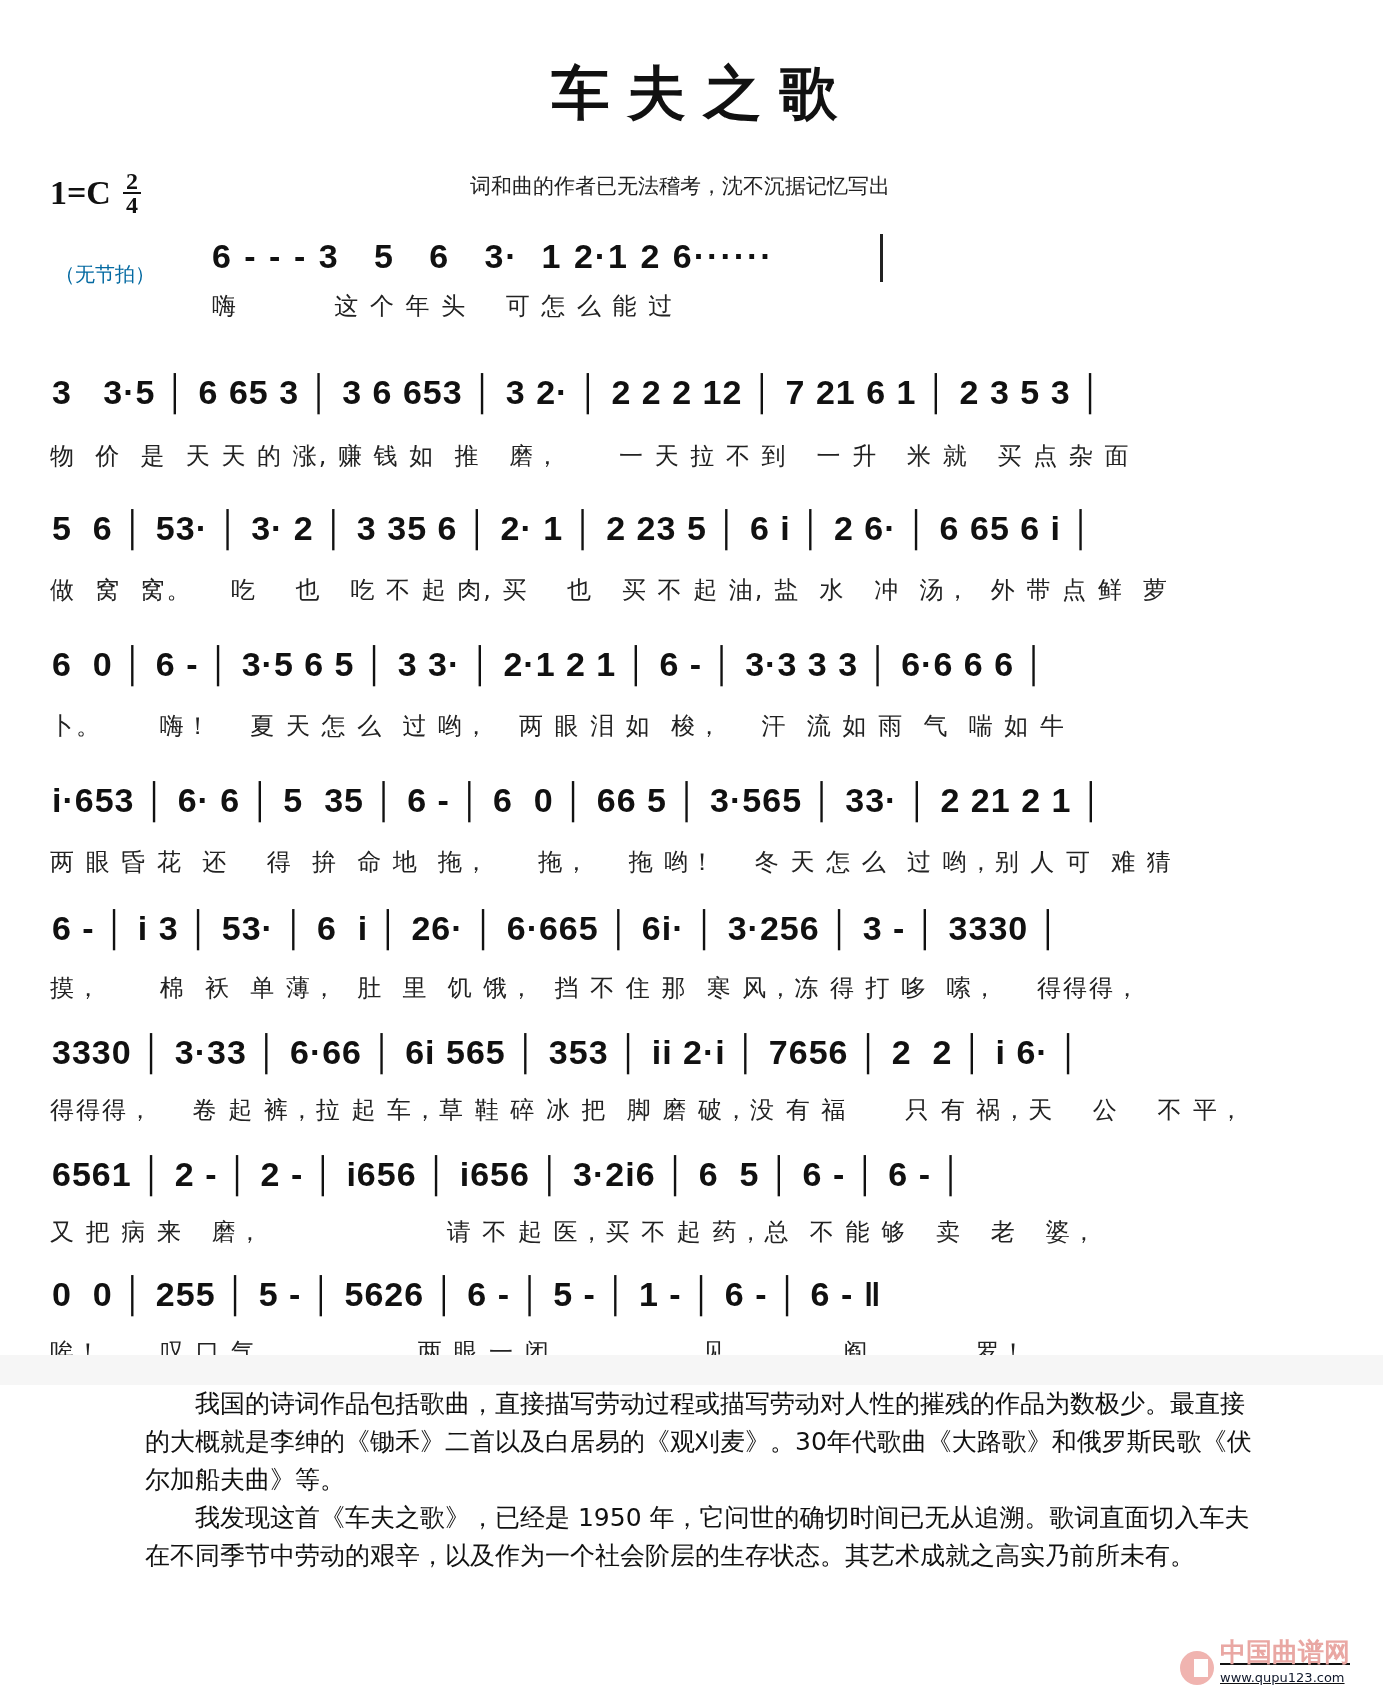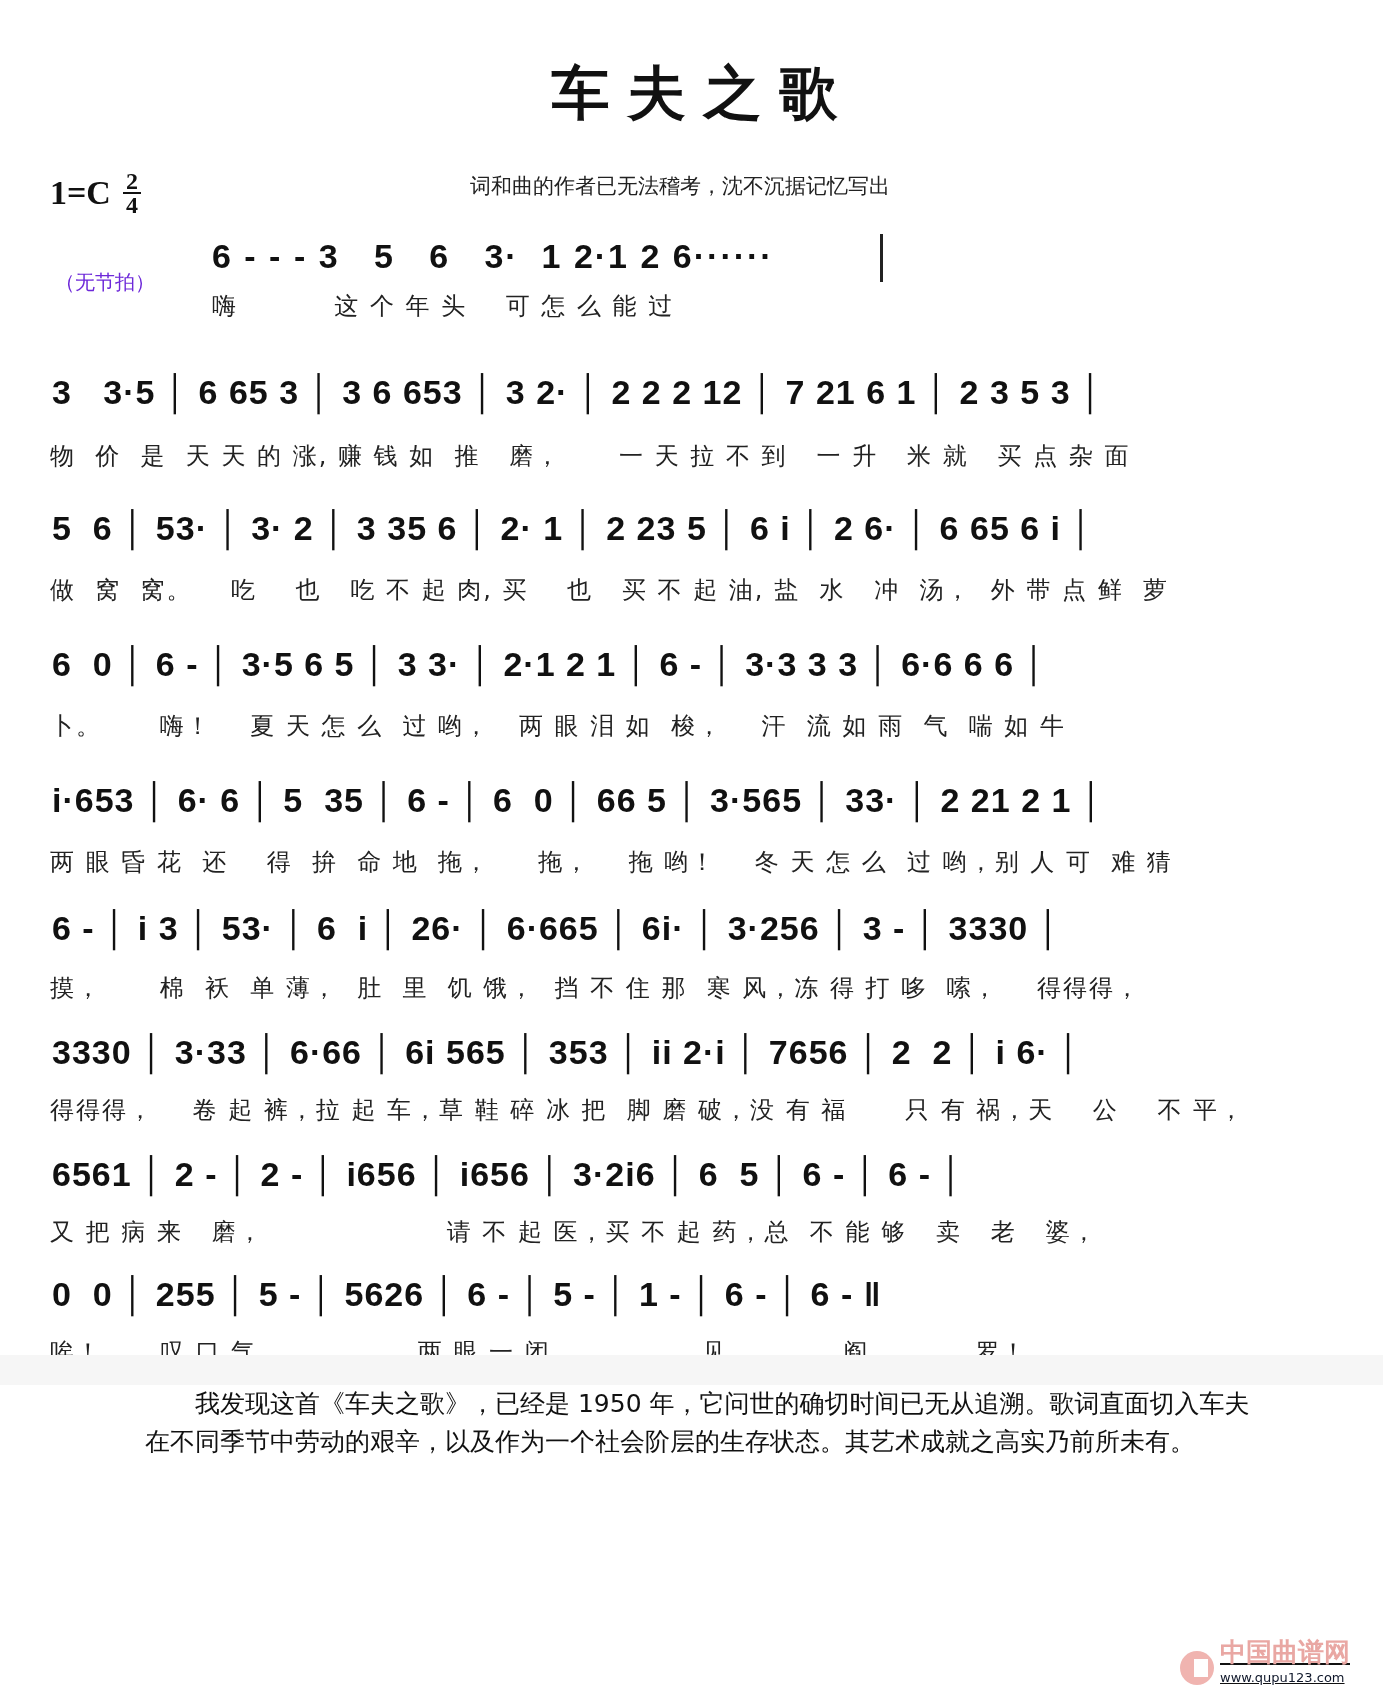--- a/index.html
+++ b/index.html
@@ -6,21 +6,21 @@
   body { width: 1383px; height: 1702px; position: relative; overflow: hidden;
          font-family: "DejaVu Sans", sans-serif; color: #111; }
   .title { position: absolute; left: 12px; width: 1383px; top: 55px; text-align: center;
            font-family: "DejaVu Serif", serif; font-size: 58px; font-weight: bold; letter-spacing: 18px; }
   .key { position: absolute; left: 50px; top: 132px; font-family: "Liberation Serif", serif;
          font-size: 34px; font-weight: bold; display: flex; align-items: center; margin-top: 38px; }
   .timesig { display: inline-flex; flex-direction: column; align-items: center; margin-left: 12px;
              font-size: 24px; line-height: 22px; }
   .timesig .bar { width: 18px; height: 2px; background: #111; }
   .credit { position: absolute; left: 470px; top: 172px; font-size: 21px; color: #222; }
-  .free-label { position: absolute; left: 55px; top: 269px; font-size: 20px; color: #6d28d9; }
+  .free-label { position: absolute; left: 55px; top: 261px; font-size: 20px; color: #0369a1; }
 
   .row { position: absolute; left: 0; width: 1383px; }
   .notes { position: absolute; left: 0; height: 48px; display: flex; align-items: center;
            font-family: "Liberation Sans", sans-serif; font-weight: bold; font-size: 34px; white-space: pre; }
   .lyrics { position: absolute; left: 0; font-size: 24px; color: #222; white-space: pre; letter-spacing: 2px; }
   .barline { position: absolute; width: 3px; height: 48px; background: #222; }
 
   .essay { position: absolute; left: 145px; top: 1385px; width: 1110px; font-size: 25px; line-height: 38px; color: #111; }
   .essay p { margin: 0; text-indent: 50px; }
   .band { position: absolute; left: 0; top: 1355px; width: 1383px; height: 30px; background: #f6f6f6; }
@@ -91,20 +91,21 @@
 </div>
 
 <div class="row" style="top:1270px;">
   <div class="notes" style="left:52px; letter-spacing:1px;">0  0 │ 255 │ 5 - │ 5626 │ 6 - │ 5 - │ 1 - │ 6 - │ 6 - ‖</div>
   <div class="lyrics" style="left:50px; top:66px;">唉！      叹 口 气，              两 眼 一 闭，             见            阎           罗！</div>
 </div>
 
 <div class="band"></div>
 
 <div class="essay">
+  <p>我国的诗词作品包括歌曲，直接描写劳动过程或描写劳动对人性的摧残的作品为数极少。最直接的大概就是李绅的《锄禾》二首以及白居易的《观刈麦》。30年代歌曲《大路歌》和俄罗斯民歌《伏尔加船夫曲》等。</p>
   <p>我发现这首《车夫之歌》，已经是 1950 年，它问世的确切时间已无从追溯。歌词直面切入车夫在不同季节中劳动的艰辛，以及作为一个社会阶层的生存状态。其艺术成就之高实乃前所未有。</p>
 </div>
 
 <div class="wm">
   <div class="wm-logo"></div>
   <div class="wm-text">
     <span class="wm-name">中国曲谱网</span>
     <span class="wm-url">www.qupu123.com</span>
   </div>
 </div>

